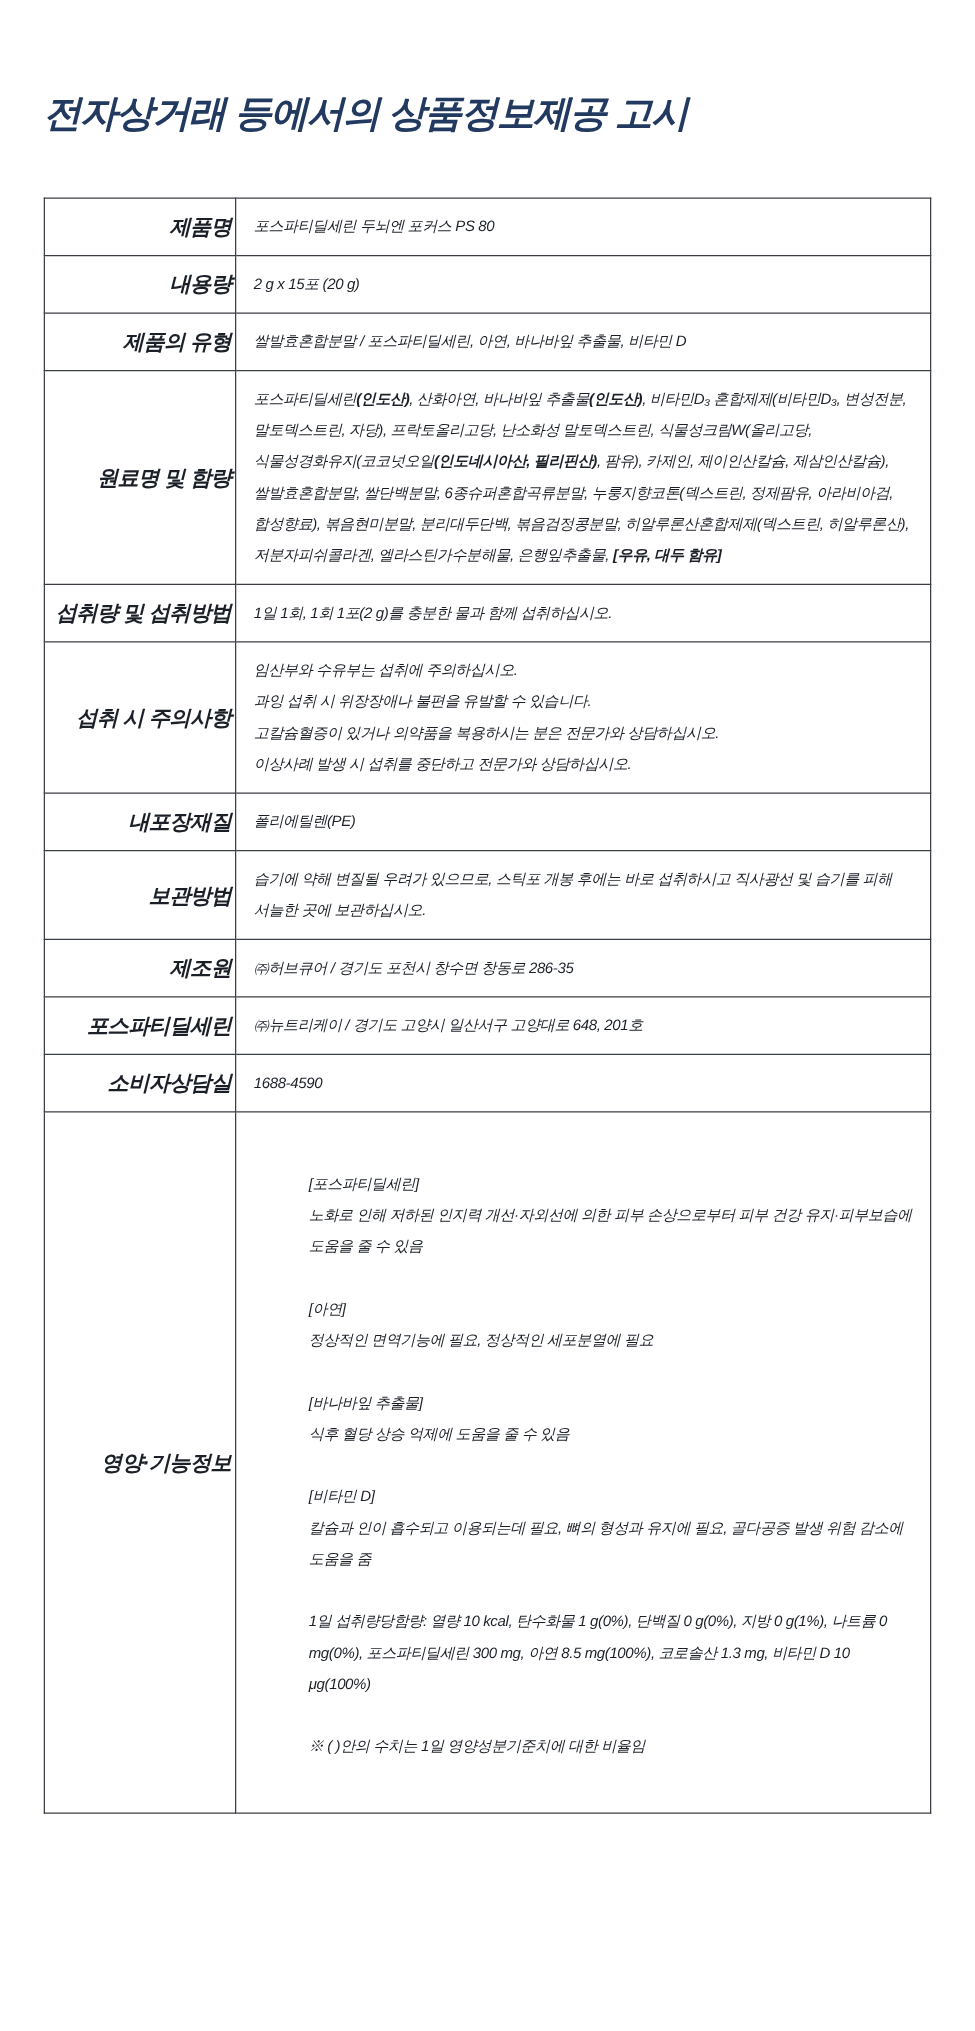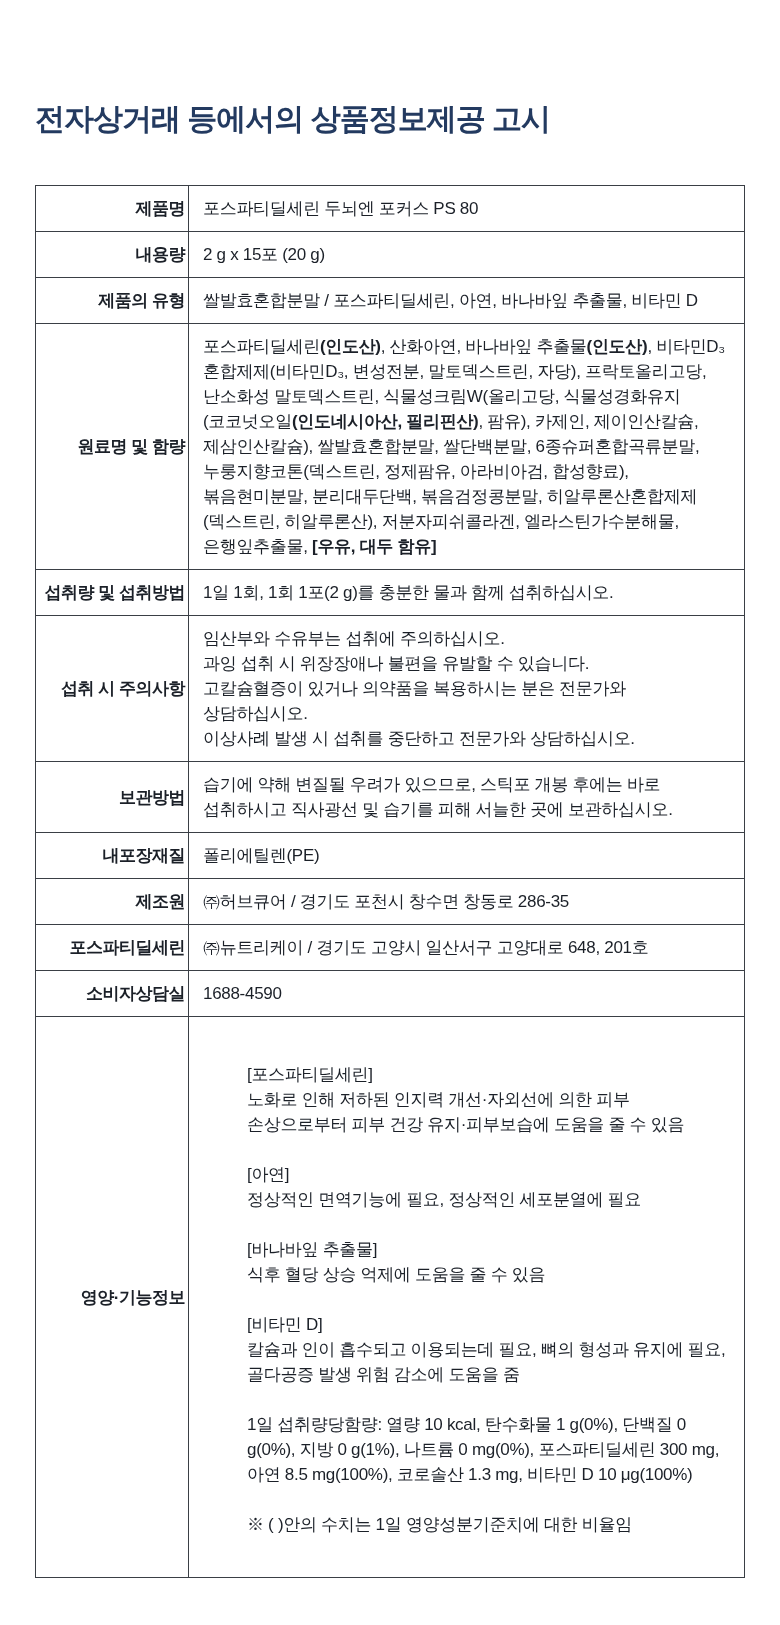--- a/index.html
+++ b/index.html
@@ -5,21 +5,21 @@
   * { box-sizing: border-box; }
   html, body { margin: 0; padding: 0; }
   body {
     width: 780px;
     height: 1625px;
     background: #ffffff;
     font-family: "Liberation Sans", sans-serif;
     color: #1b2028;
     -webkit-font-smoothing: antialiased;
   }
-  .container { padding: 100px 35px 0 35px; }
+  .container { padding: 73px 35px 0 35px; font-style: italic; }
 
   .page-title {
     font-size: 30px;
     font-weight: 700;
     color: #233a60;
     letter-spacing: -1px;
     margin: 0 0 47px 0;
     line-height: 38px;
   }
 
@@ -36,21 +36,21 @@
     letter-spacing: -0.5px;
     color: #1b2028;
     text-align: right;
     vertical-align: middle;
     padding: 10px 3px;
     white-space: nowrap;
     overflow: hidden;
   }
   .info-table td.value-cell {
     border: 1px solid #3a3f45;
-    font-size: 17px;
+    font-size: 12px;
     letter-spacing: -0.3px;
     line-height: 25px;
     padding: 10px 14px;
     vertical-align: middle;
     word-break: keep-all;
     overflow-wrap: break-word;
   }
   .info-table td.blocks-cell { padding: 45px 14px 40px 14px; }
   .value-cell .line { min-height: 25px; }
   .value-cell strong { font-weight: 700; margin-top: 20px; }
@@ -98,29 +98,29 @@
         <tr>
           <th class="label-cell">섭취 시 주의사항</th>
           <td class="value-cell">
             <div class="line">임산부와 수유부는 섭취에 주의하십시오.</div>
             <div class="line">과잉 섭취 시 위장장애나 불편을 유발할 수 있습니다.</div>
             <div class="line">고칼슘혈증이 있거나 의약품을 복용하시는 분은 전문가와 상담하십시오.</div>
             <div class="line">이상사례 발생 시 섭취를 중단하고 전문가와 상담하십시오.</div>
           </td>
         </tr>
         <tr>
+          <th class="label-cell">내포장재질</th>
+          <td class="value-cell">
+            <div class="line">폴리에틸렌(PE)</div>
+          </td>
+        </tr>
+        <tr>
           <th class="label-cell">보관방법</th>
           <td class="value-cell">
             <div class="line">습기에 약해 변질될 우려가 있으므로, 스틱포 개봉 후에는 바로 섭취하시고 직사광선 및 습기를 피해 서늘한 곳에 보관하십시오.</div>
-          </td>
-        </tr>
-        <tr>
-          <th class="label-cell">내포장재질</th>
-          <td class="value-cell">
-            <div class="line">폴리에틸렌(PE)</div>
           </td>
         </tr>
         <tr>
           <th class="label-cell">제조원</th>
           <td class="value-cell">
             <div class="line">㈜허브큐어 / 경기도 포천시 창수면 창동로 286-35</div>
           </td>
         </tr>
         <tr>
           <th class="label-cell">포스파티딜세린</th>

